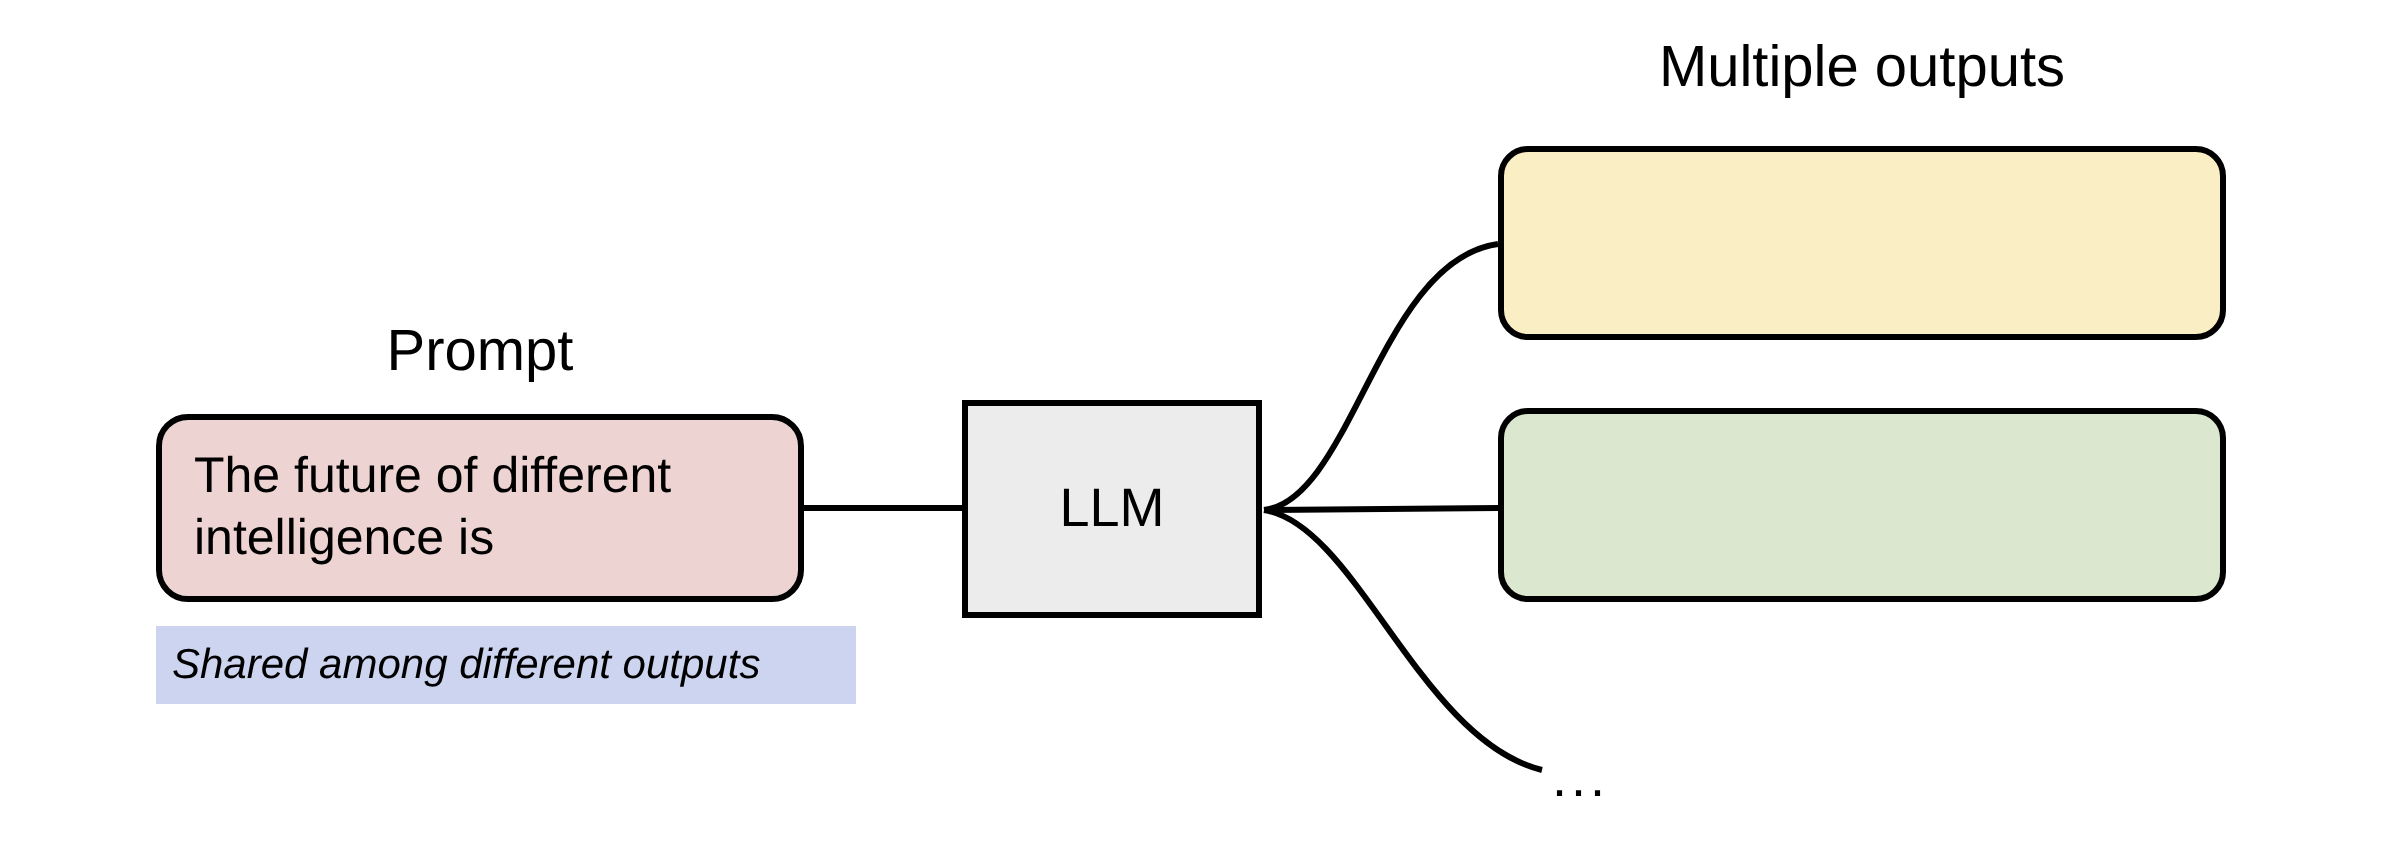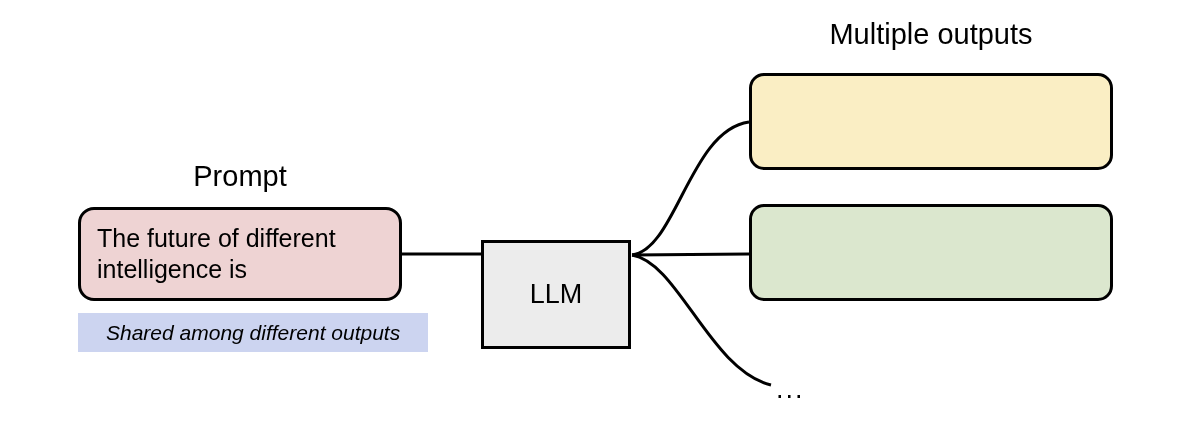--- a/index.html
+++ b/index.html
@@ -63,21 +63,20 @@
   }
 
   .node-llm {
     left: 481px;
     top: 200px;
     width: 150px;
     height: 109px;
     border-radius: 0;
     background: #ececec;
     justify-content: center;
-    margin-top: 40px;
   }
   .llm-text {
     font-size: 27px;
     color: #000000;
   }
 
   .node-output {
     left: 749px;
     width: 364px;
     height: 97px;
@@ -102,21 +101,21 @@
   
   .band-shared {
     position: absolute;
     left: 78px;
     top: 313px;
     width: 350px;
     height: 39px;
     background: #ccd4f0;
     display: flex;
     align-items: center;
-    padding-left: 28px;
+    padding-left: 8px;
     box-sizing: border-box;
   }
   .band-shared-text {
     font-size: 21px;
     font-style: italic;
     color: #000000;
   }
 
   
   .caption {

